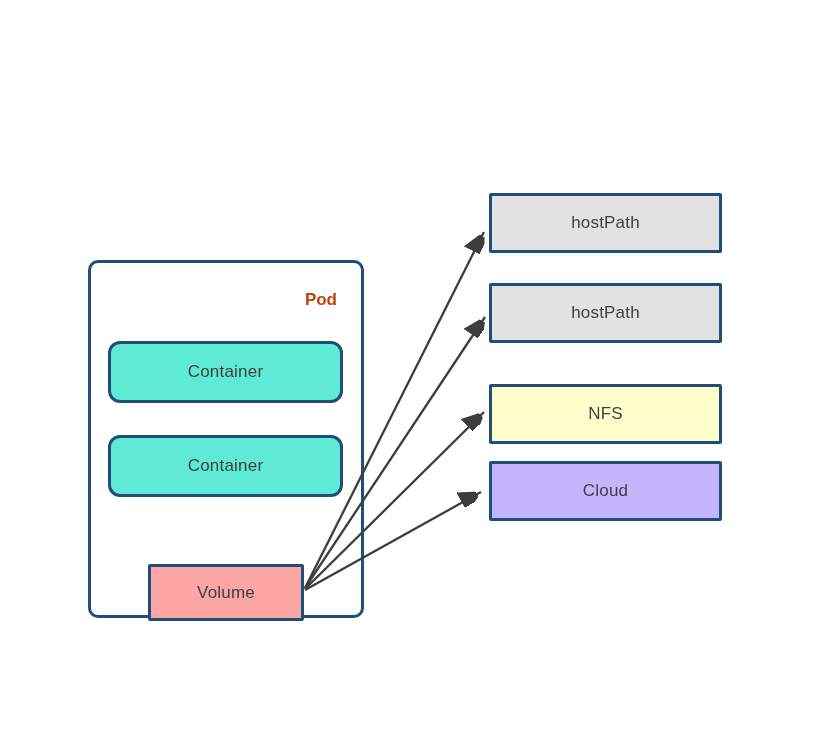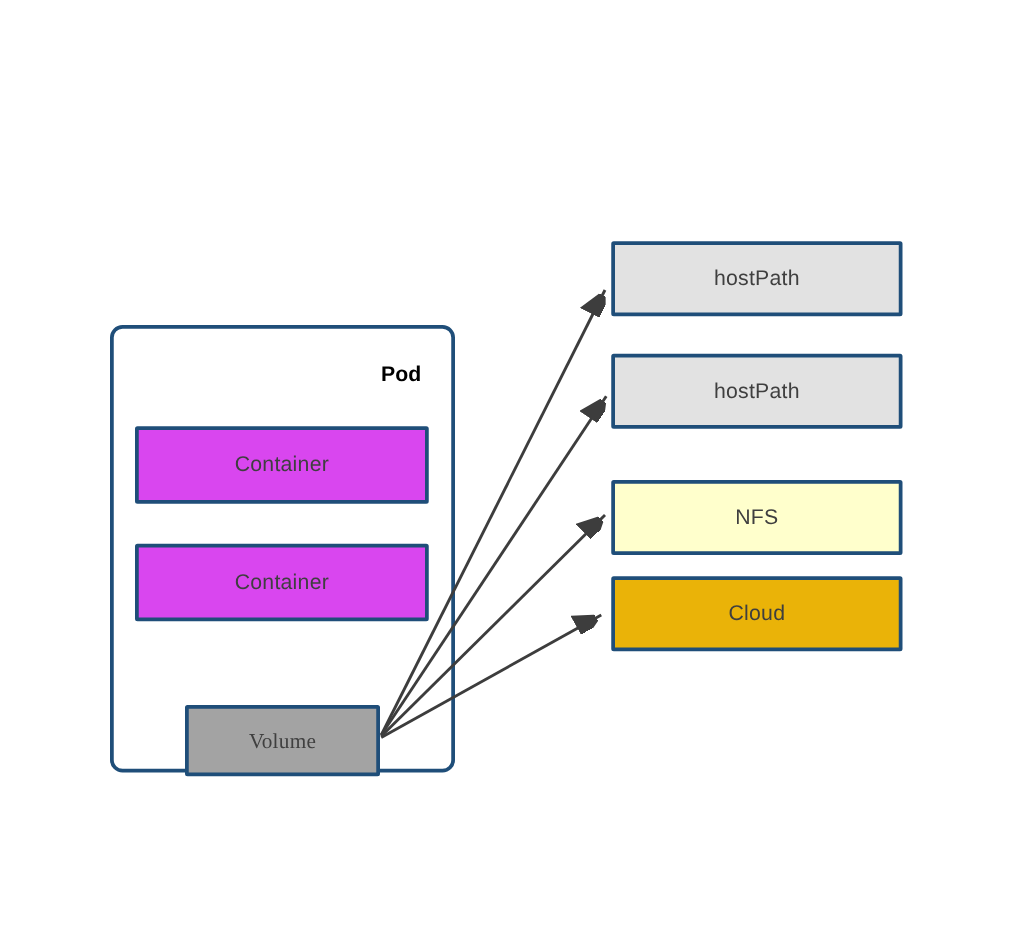--- a/index.html
+++ b/index.html
@@ -40,22 +40,22 @@
   }
   .pod-label {
     position: absolute;
     top: 27px;
     right: 24px;
     font-size: 17px;
     font-weight: bold;
     color: #3a3d42;
   }
   .container-box {
-    border-radius: 2px;
-    background: #d946ef;
+    border-radius: 12px;
+    background: #5eead4;
     z-index: 2;
   }
   .container-1 { left: 108px; top: 341px; width: 235px; height: 62px; }
   .container-2 { left: 108px; top: 435px; width: 235px; height: 62px; }
   .volume-box {
     left: 148px; top: 564px; width: 156px; height: 57px;
     border-radius: 2px;
     z-index: 3;
   }
   .target {
@@ -76,36 +76,36 @@
     z-index: 4;
     pointer-events: none;
   }
 </style>
 </head>
 <body>
 
 <div class="canvas">
 
   <div class="pod" style="border-color: rgb(31, 78, 121);">
-    <div class="pod-label" style="color: #000000;">Pod</div>
+    <div class="pod-label" style="color: #c2410c;">Pod</div>
   </div>
 
   <div class="box container-box container-1" style="border-color: rgb(31, 78, 121);">Container</div>
 
   <div class="box container-box container-2" style="border-color: rgb(31, 78, 121);">Container</div>
 
-  <div class="box volume-box" style="background-color: #a3a3a3; font-family: Liberation Serif, serif;">Volume</div>
+  <div class="box volume-box" style="background-color: #fca5a5;">Volume</div>
 
   <div class="box target t-0" style="background-color: rgb(226, 226, 226);">hostPath</div>
 
   <div class="box target t-1" style="background-color: rgb(226, 226, 226);">hostPath</div>
 
   <div class="box target t-2" style="background-color: rgb(255, 255, 204);">NFS</div>
 
-  <div class="box target t-3" style="background-color: #eab308;">Cloud</div>
+  <div class="box target t-3" style="background-color: #c4b5fd;">Cloud</div>
 
   <svg class="arrow-layer" viewBox="0 0 814 742" xmlns="http://www.w3.org/2000/svg">
     <defs>
       <marker id="arrowhead" markerWidth="7.5" markerHeight="7.5" refX="9.5" refY="5" orient="auto">
         <path d="M0,0 L10,5 L0,10 z" fill="#3d3d3d"></path>
       </marker>
     </defs>
     <line x1="305" y1="588" x2="484" y2="232" stroke-width="2.3" marker-end="url(#arrowhead)" stroke="#3d3d3d"></line>
     <line x1="305" y1="588" x2="485" y2="317" stroke-width="2.3" marker-end="url(#arrowhead)" stroke="#3d3d3d"></line>
     <line x1="305" y1="589" x2="484" y2="412" stroke-width="2.3" marker-end="url(#arrowhead)" stroke="#3d3d3d"></line>

